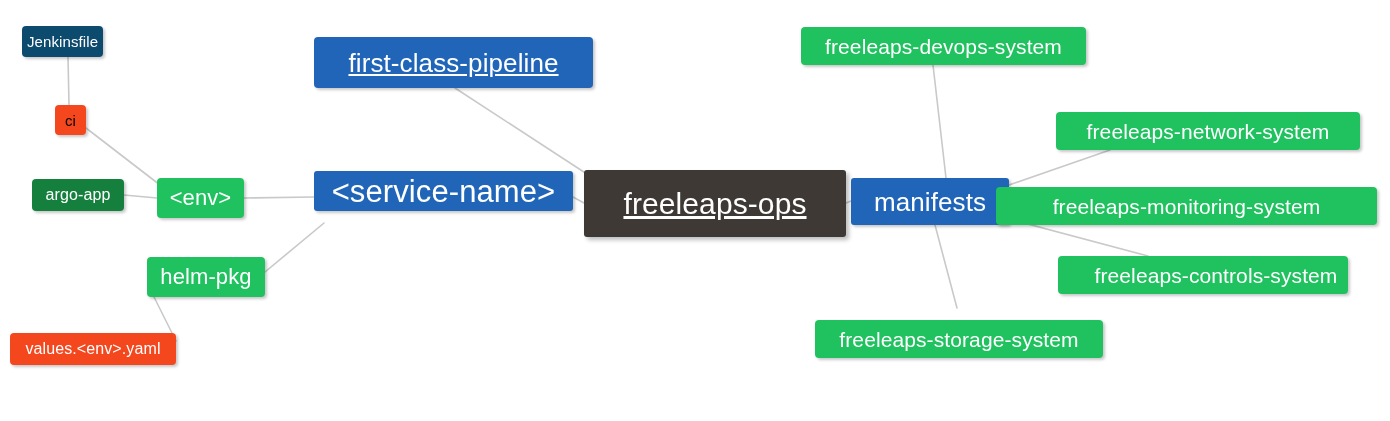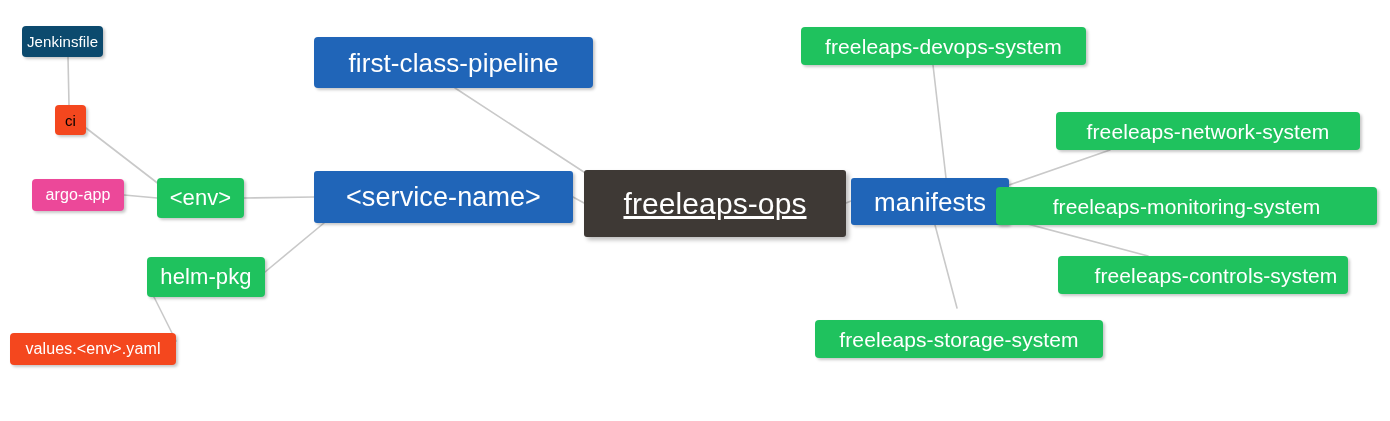--- a/index.html
+++ b/index.html
@@ -65,28 +65,28 @@
       <line x1="69" y1="105" x2="68" y2="57" stroke="#c9c9c9" stroke-width="1.6" stroke-linecap="round"></line>
       <line x1="154" y1="297" x2="176" y2="341" stroke="#c9c9c9" stroke-width="1.6" stroke-linecap="round"></line>
       <line x1="946" y1="178" x2="933" y2="65" stroke="#c9c9c9" stroke-width="1.6" stroke-linecap="round"></line>
       <line x1="1009" y1="185" x2="1110" y2="150" stroke="#c9c9c9" stroke-width="1.6" stroke-linecap="round"></line>
       <line x1="1009" y1="202" x2="1052" y2="205" stroke="#c9c9c9" stroke-width="1.6" stroke-linecap="round"></line>
       <line x1="1009" y1="219" x2="1148" y2="256" stroke="#c9c9c9" stroke-width="1.6" stroke-linecap="round"></line>
       <line x1="935" y1="225" x2="957" y2="308" stroke="#c9c9c9" stroke-width="1.6" stroke-linecap="round"></line>
     </svg>
   <div id="node-layer">
       <div class="node root" style="left: 584px; top: 170px; width: 262px; height: 67px; background: rgb(62, 57, 53); font-size: 30px; color: rgb(255, 255, 255);">freeleaps-ops</div>
-      <div class="node lvl1" style="left: 314px; top: 171px; width: 259px; height: 52px; background: rgb(32, 101, 184); font-size: 27px; color: rgb(255, 255, 255);">&lt;service-name&gt;</div>
+      <div class="node lvl1" style="left: 314px; top: 171px; width: 259px; height: 40px; background: rgb(32, 101, 184); font-size: 31px; color: rgb(255, 255, 255);">&lt;service-name&gt;</div>
       <div class="node lvl1" style="left: 851px; top: 178px; width: 158px; height: 47px; background: rgb(32, 101, 184); font-size: 26px; color: #ffffff;">manifests</div>
-      <div class="node" style="left: 314px; top: 37px; width: 279px; height: 51px; background: rgb(32, 101, 184); font-size: 26px; color: rgb(255, 255, 255);">first-class-pipeline</div>
+      <div class="node" style="left: 314px; top: 37px; width: 279px; height: 51px; background: rgb(32, 101, 184); font-size: 26px; color: rgb(255, 255, 255); text-decoration: underline;">first-class-pipeline</div>
       <div class="node" style="left: 157px; top: 178px; width: 87px; height: 40px; background: rgb(31, 194, 94); font-size: 22px; color: rgb(255, 255, 255);">&lt;env&gt;</div>
       <div class="node" style="left: 147px; top: 257px; width: 118px; height: 40px; background: rgb(31, 194, 94); font-size: 22px; color: rgb(255, 255, 255);">helm-pkg</div>
       <div class="node" style="left: 22px; top: 26px; width: 81px; height: 31px; background: #0c4a6e; font-size: 15px; color: rgb(255, 255, 255);">Jenkinsfile</div>
       <div class="node" style="left: 55px; top: 105px; width: 31px; height: 30px; background: rgb(244, 71, 30); font-size: 15px; color: #000000;">ci</div>
-      <div class="node" style="left: 32px; top: 179px; width: 92px; height: 32px; background: #ec4899; font-size: 16px; color: rgb(255, 255, 255);">argo-app</div>
+      <div class="node" style="left: 32px; top: 179px; width: 92px; height: 32px; background: #15803d; font-size: 16px; color: rgb(255, 255, 255);">argo-app</div>
       <div class="node" style="left: 10px; top: 333px; width: 166px; height: 32px; background: rgb(244, 71, 30); font-size: 16px; color: rgb(255, 255, 255);">values.&lt;env&gt;.yaml</div>
       <div class="node" style="left: 801px; top: 27px; width: 285px; height: 38px; background: rgb(31, 194, 94); font-size: 21px; color: rgb(255, 255, 255);">freeleaps-devops-system</div>
       <div class="node" style="left: 1056px; top: 112px; width: 304px; height: 38px; background: rgb(31, 194, 94); font-size: 21px; color: rgb(255, 255, 255);">freeleaps-network-system</div>
       <div class="node" style="left: 996px; top: 187px; width: 381px; height: 38px; background: rgb(31, 194, 94); font-size: 21px; color: rgb(255, 255, 255); text-align: right;">freeleaps-monitoring-system</div>
       <div class="node" style="left: 1058px; top: 256px; width: 290px; height: 38px; background: rgb(31, 194, 94); font-size: 21px; color: rgb(255, 255, 255); padding-left: 36px;">freeleaps-controls-system</div>
       <div class="node" style="left: 815px; top: 320px; width: 288px; height: 38px; background: rgb(31, 194, 94); font-size: 21px; color: rgb(255, 255, 255);">freeleaps-storage-system</div>
     </div>
 </div>
 
 </body></html>

